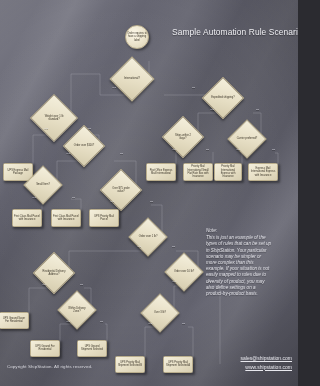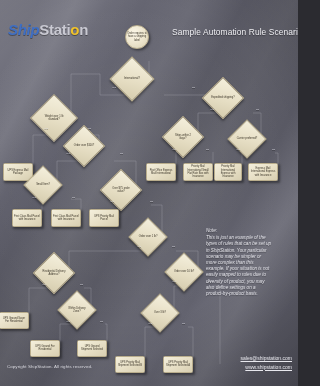--- a/index.html
+++ b/index.html
@@ -94,21 +94,20 @@
 <body>
 
 <div id="page">
 
   <div class="bg-base"></div>
   <div class="bg-streak"></div>
   <div class="bg-vig"></div>
   <div class="bg-dots"></div>
 
   <div class="header">
-    <div class="logo"><span class="s1">Ship</span><span class="s2">Stati</span><span class="sO">o</span><span class="s2">n</span></div>
     <div class="title">Sample Automation Rule Scenario</div>
   </div>
 
   <div id="flow">
     <svg class="edges">
       <g stroke="#a9a9b4" stroke-width="0.45" fill="none" opacity="0.75">
 
         <path d="M149,61 L149,79"></path>
 
         <path d="M132,95 L100,95 L100,74 L71,74 L71,118"></path>

